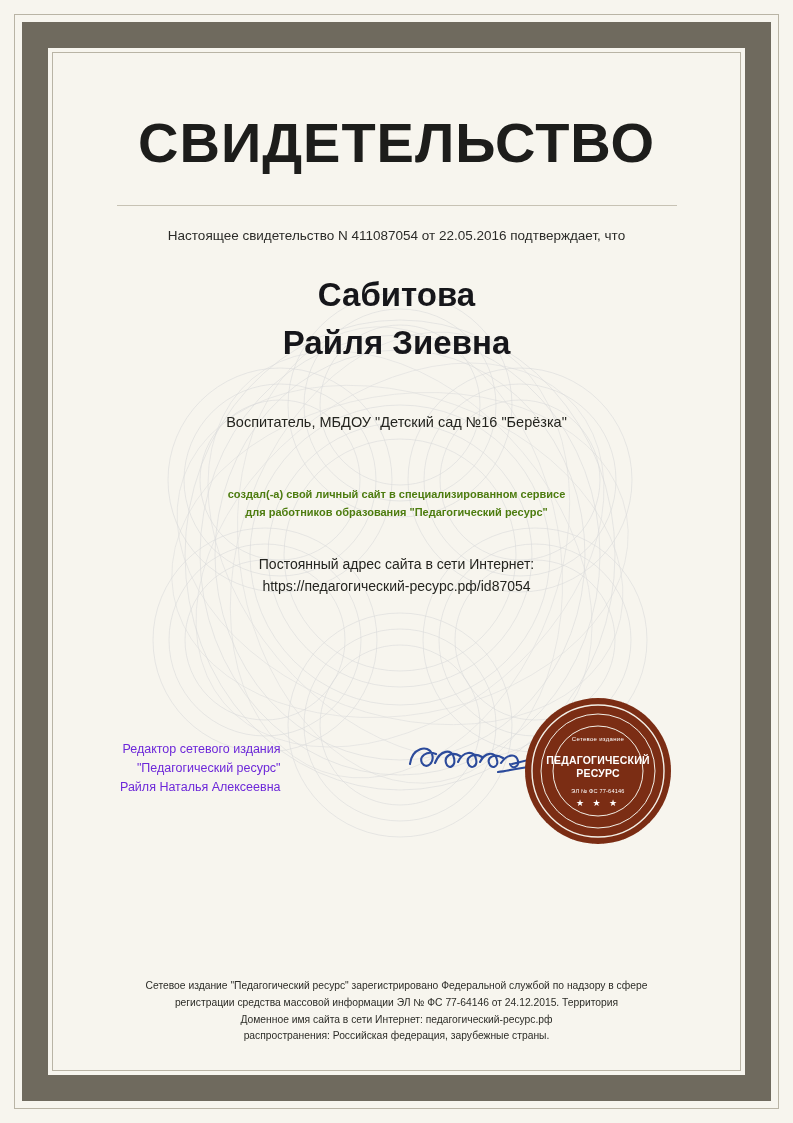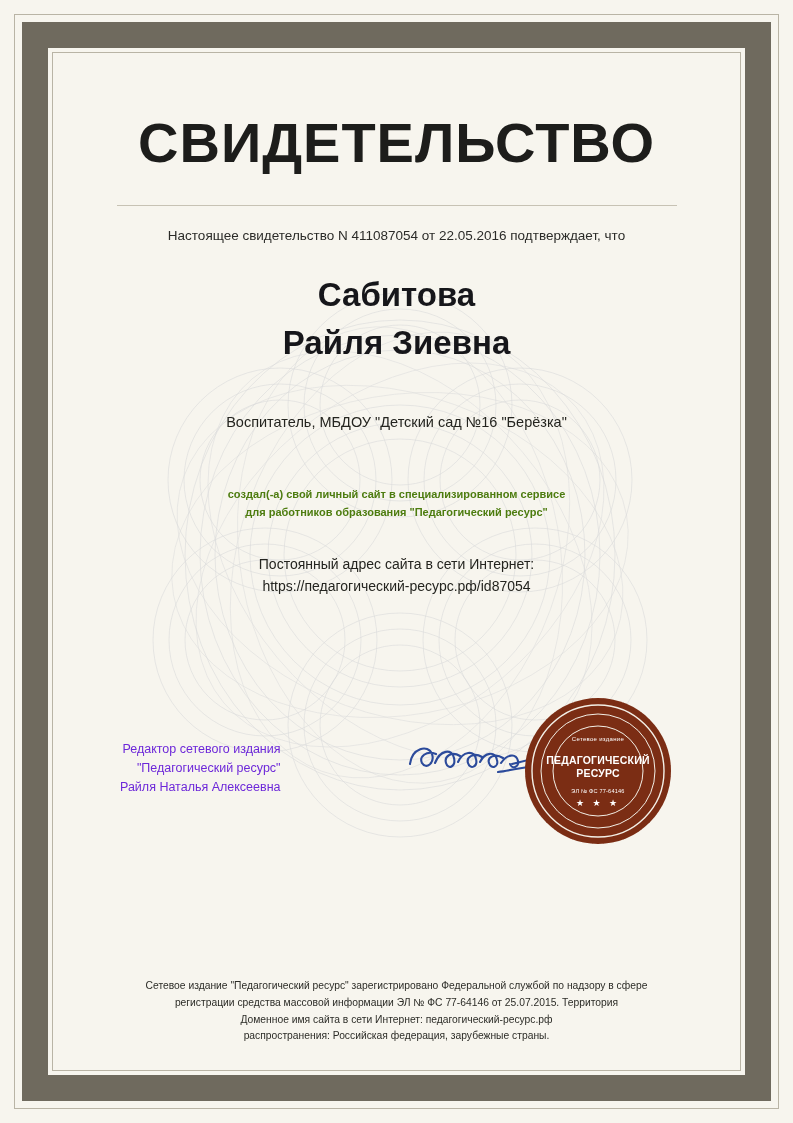--- a/index.html
+++ b/index.html
@@ -389,19 +389,19 @@
           </div>
           <div class="stamp-sub">ЭЛ № ФС 77-64146</div>
           <div class="stamp-stars">★ ★ ★</div>
         </div>
       </div>
 
     </div>
 
     <div class="footer">
       <div>Сетевое издание "Педагогический ресурс" зарегистрировано Федеральной службой по надзору в сфере</div>
-      <div>регистрации средства массовой информации ЭЛ № ФС 77-64146 от 25.07.2015. Территория</div>
+      <div>регистрации средства массовой информации ЭЛ № ФС 77-64146 от 24.12.2015. Территория</div>
       <div>Доменное имя сайта в сети Интернет: педагогический-ресурс.рф</div>
       <div>распространения: Российская федерация, зарубежные страны.</div>
     </div>
 
   </div>
 </div>
 
 </body></html>

